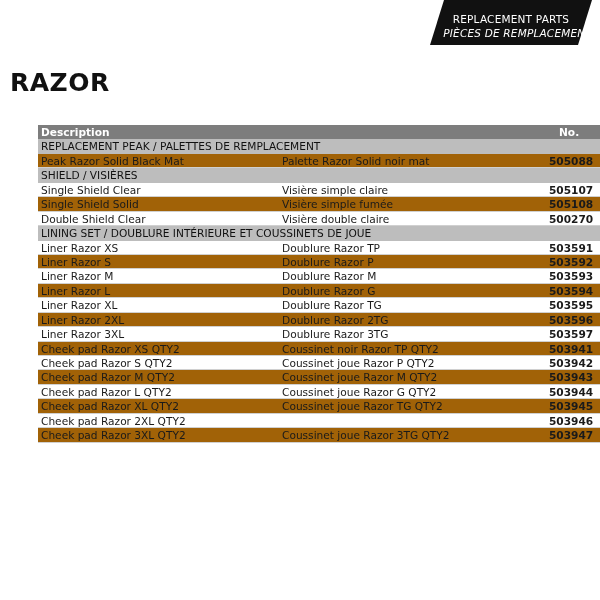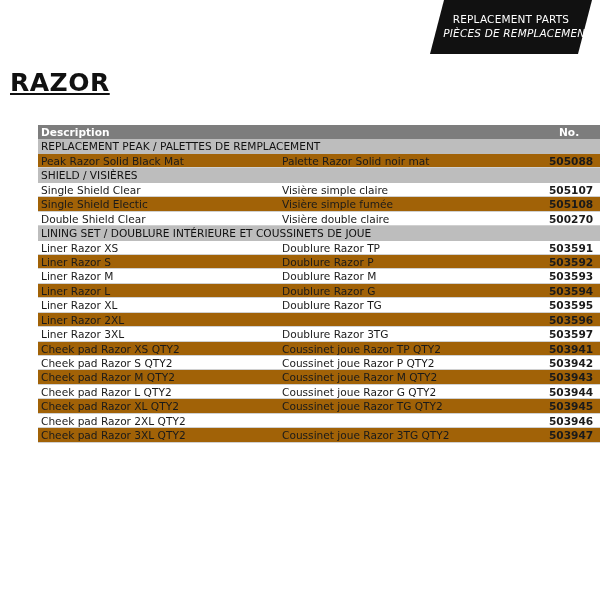--- a/index.html
+++ b/index.html
@@ -1,26 +1,26 @@
 <!DOCTYPE html>
 <html><head>
 <meta charset="utf-8">
 <style>
   html, body { margin: 0; padding: 0; background: #ffffff; }
   body { width: 600px; height: 600px; position: relative; overflow: hidden;
          font-family: "DejaVu Sans", sans-serif; color: #1a1a1a; }
-  .badge { position: absolute; left: 430px; top: 0; width: 162px; height: 54px; }
+  .badge { position: absolute; left: 430px; top: 0; width: 162px; height: 45px; }
   .badge-bg { position: absolute; inset: 0; background: #111111;
               clip-path: polygon(14px 0, 100% 0, calc(100% - 14px) 100%, 0 100%); }
   .badge-line1 { position: absolute; left: 0; right: 0; top: 13px; text-align: center;
                  color: #fff; font-size: 10.5px; letter-spacing: 0.2px; }
   .badge-line2 { position: absolute; left: 0; right: 0; top: 27px; text-align: right;
                  color: #fff; font-size: 10.5px; font-style: italic; letter-spacing: 0.2px; }
   .title { position: absolute; left: 10px; top: 68px; font-size: 25px; font-weight: bold;
-           letter-spacing: 0.5px; color: #111; text-decoration: underline; }
+           letter-spacing: 0.5px; color: #111; }
   .table { position: absolute; left: 10px; top: 125px; width: 581px;
            font-size: 10.6px; margin-left: 28px; }
   .row { height: 14.45px; line-height: 14.45px; position: relative; white-space: nowrap;
          border-bottom: 1px solid #d0d0d0; box-sizing: border-box; }
   .row.header { background: #7d7d7d; color: #fff; font-weight: bold; border-bottom: none; }
   .row.section { background: #bdbdbd; color: #111; font-weight: normal; border-bottom: none; }
   .row.item.odd { background: #ffffff; }
   .row.item.even { background: #a16207; }
   .c1 { position: absolute; left: 3px; }
   .c2 { position: absolute; left: 244px; }
@@ -54,21 +54,21 @@
       </div>
       <div class="row section">
         <span class="c1">SHIELD / VISIÈRES</span>
       </div>
       <div class="row item odd">
         <span class="c1">Single Shield Clear</span>
         <span class="c2">Visière simple claire</span>
         <span class="c3">505107</span>
       </div>
       <div class="row item even">
-        <span class="c1">Single Shield Electic</span>
+        <span class="c1">Single Shield Solid</span>
         <span class="c2">Visière simple fumée</span>
         <span class="c3">505108</span>
       </div>
       <div class="row item odd">
         <span class="c1">Double Shield Clear</span>
         <span class="c2">Visière double claire</span>
         <span class="c3">500270</span>
       </div>
       <div class="row section">
         <span class="c1">LINING SET / DOUBLURE INTÉRIEURE ET COUSSINETS DE JOUE</span>
@@ -93,30 +93,31 @@
         <span class="c2">Doublure Razor G</span>
         <span class="c3">503594</span>
       </div>
       <div class="row item odd">
         <span class="c1">Liner Razor XL</span>
         <span class="c2">Doublure Razor TG</span>
         <span class="c3">503595</span>
       </div>
       <div class="row item even">
         <span class="c1">Liner Razor 2XL</span>
+        <span class="c2">Doublure Razor 2TG</span>
         <span class="c3">503596</span>
       </div>
       <div class="row item odd">
         <span class="c1">Liner Razor 3XL</span>
         <span class="c2">Doublure Razor 3TG</span>
         <span class="c3">503597</span>
       </div>
       <div class="row item even">
         <span class="c1">Cheek pad Razor XS QTY2</span>
-        <span class="c2">Coussinet joue Razor TP QTY2</span>
+        <span class="c2">Coussinet noir Razor TP QTY2</span>
         <span class="c3">503941</span>
       </div>
       <div class="row item odd">
         <span class="c1">Cheek pad Razor S QTY2</span>
         <span class="c2">Coussinet joue Razor P QTY2</span>
         <span class="c3">503942</span>
       </div>
       <div class="row item even">
         <span class="c1">Cheek pad Razor M QTY2</span>
         <span class="c2">Coussinet joue Razor M QTY2</span>

